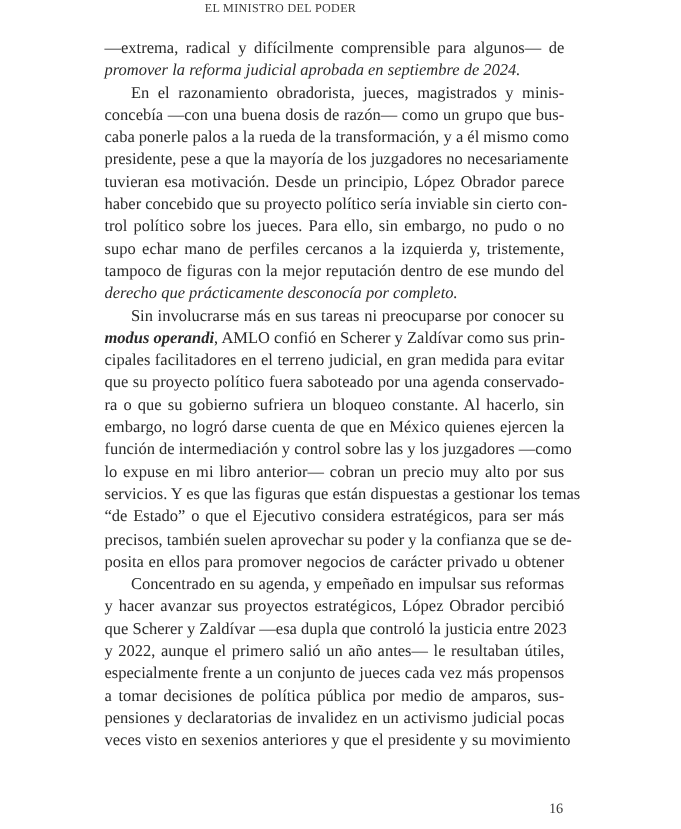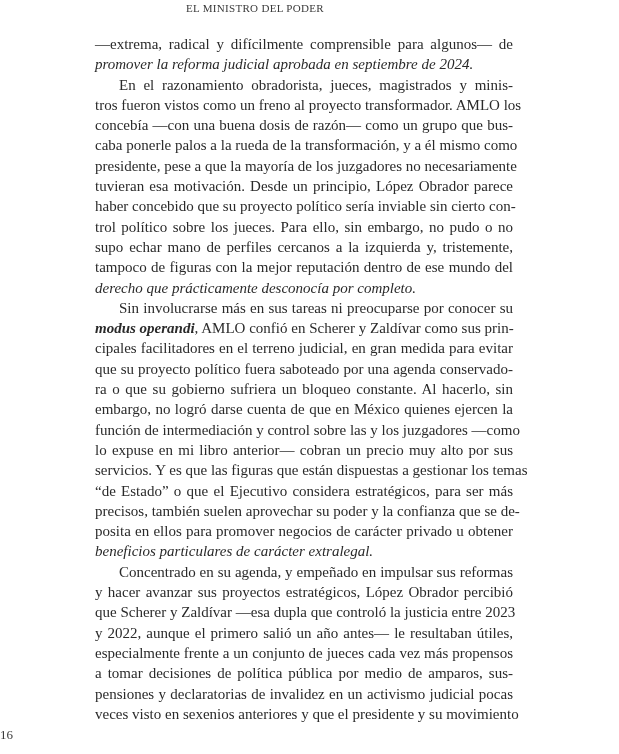--- a/index.html
+++ b/index.html
@@ -49,40 +49,39 @@
   }
   .line em {
     font-style: italic;
     font-weight: bold;
   }
   .page-number {
     position: absolute;
     top: 727px;
     left: 0;
     width: 512px;
-    text-align: left;
+    text-align: right;
     font-size: 13px;
     color: #3a3a3a;
   }
 </style>
 </head>
 <body>
 
 <div class="running-head">EL MINISTRO DEL PODER</div>
 
 <div class="text-block">
 
   <div>
     <span class="line">—extrema, radical y difícilmente comprensible para algunos— de</span>
     <span class="line last">promover la reforma judicial aprobada en septiembre de 2024.</span>
   </div>
 
   <div>
     <span class="line indent">En el razonamiento obradorista, jueces, magistrados y minis-</span>
-    <span class="line">tros fueron vistos como un freno al proyecto transformador. AMLO los</span>
     <span class="line">concebía —con una buena dosis de razón— como un grupo que bus-</span>
     <span class="line">caba ponerle palos a la rueda de la transformación, y a él mismo como</span>
     <span class="line">presidente, pese a que la mayoría de los juzgadores no necesariamente</span>
     <span class="line">tuvieran esa motivación. Desde un principio, López Obrador parece</span>
     <span class="line">haber concebido que su proyecto político sería inviable sin cierto con-</span>
     <span class="line">trol político sobre los jueces. Para ello, sin embargo, no pudo o no</span>
     <span class="line">supo echar mano de perfiles cercanos a la izquierda y, tristemente,</span>
     <span class="line">tampoco de figuras con la mejor reputación dentro de ese mundo del</span>
     <span class="line last">derecho que prácticamente desconocía por completo.</span>
   </div>
@@ -93,21 +92,20 @@
     <span class="line">cipales facilitadores en el terreno judicial, en gran medida para evitar</span>
     <span class="line">que su proyecto político fuera saboteado por una agenda conservado-</span>
     <span class="line">ra o que su gobierno sufriera un bloqueo constante. Al hacerlo, sin</span>
     <span class="line">embargo, no logró darse cuenta de que en México quienes ejercen la</span>
     <span class="line">función de intermediación y control sobre las y los juzgadores —como</span>
     <span class="line">lo expuse en mi libro anterior— cobran un precio muy alto por sus</span>
     <span class="line">servicios. Y es que las figuras que están dispuestas a gestionar los temas</span>
     <span class="line">“de Estado” o que el Ejecutivo considera estratégicos, para ser más</span>
     <span class="line">precisos, también suelen aprovechar su poder y la confianza que se de-</span>
     <span class="line">posita en ellos para promover negocios de carácter privado u obtener</span>
-    <span class="line last">beneficios particulares de carácter extralegal.</span>
   </div>
 
   <div>
     <span class="line indent">Concentrado en su agenda, y empeñado en impulsar sus reformas</span>
     <span class="line">y hacer avanzar sus proyectos estratégicos, López Obrador percibió</span>
     <span class="line">que Scherer y Zaldívar —esa dupla que controló la justicia entre 2023</span>
     <span class="line">y 2022, aunque el primero salió un año antes— le resultaban útiles,</span>
     <span class="line">especialmente frente a un conjunto de jueces cada vez más propensos</span>
     <span class="line">a tomar decisiones de política pública por medio de amparos, sus-</span>
     <span class="line">pensiones y declaratorias de invalidez en un activismo judicial pocas</span>

